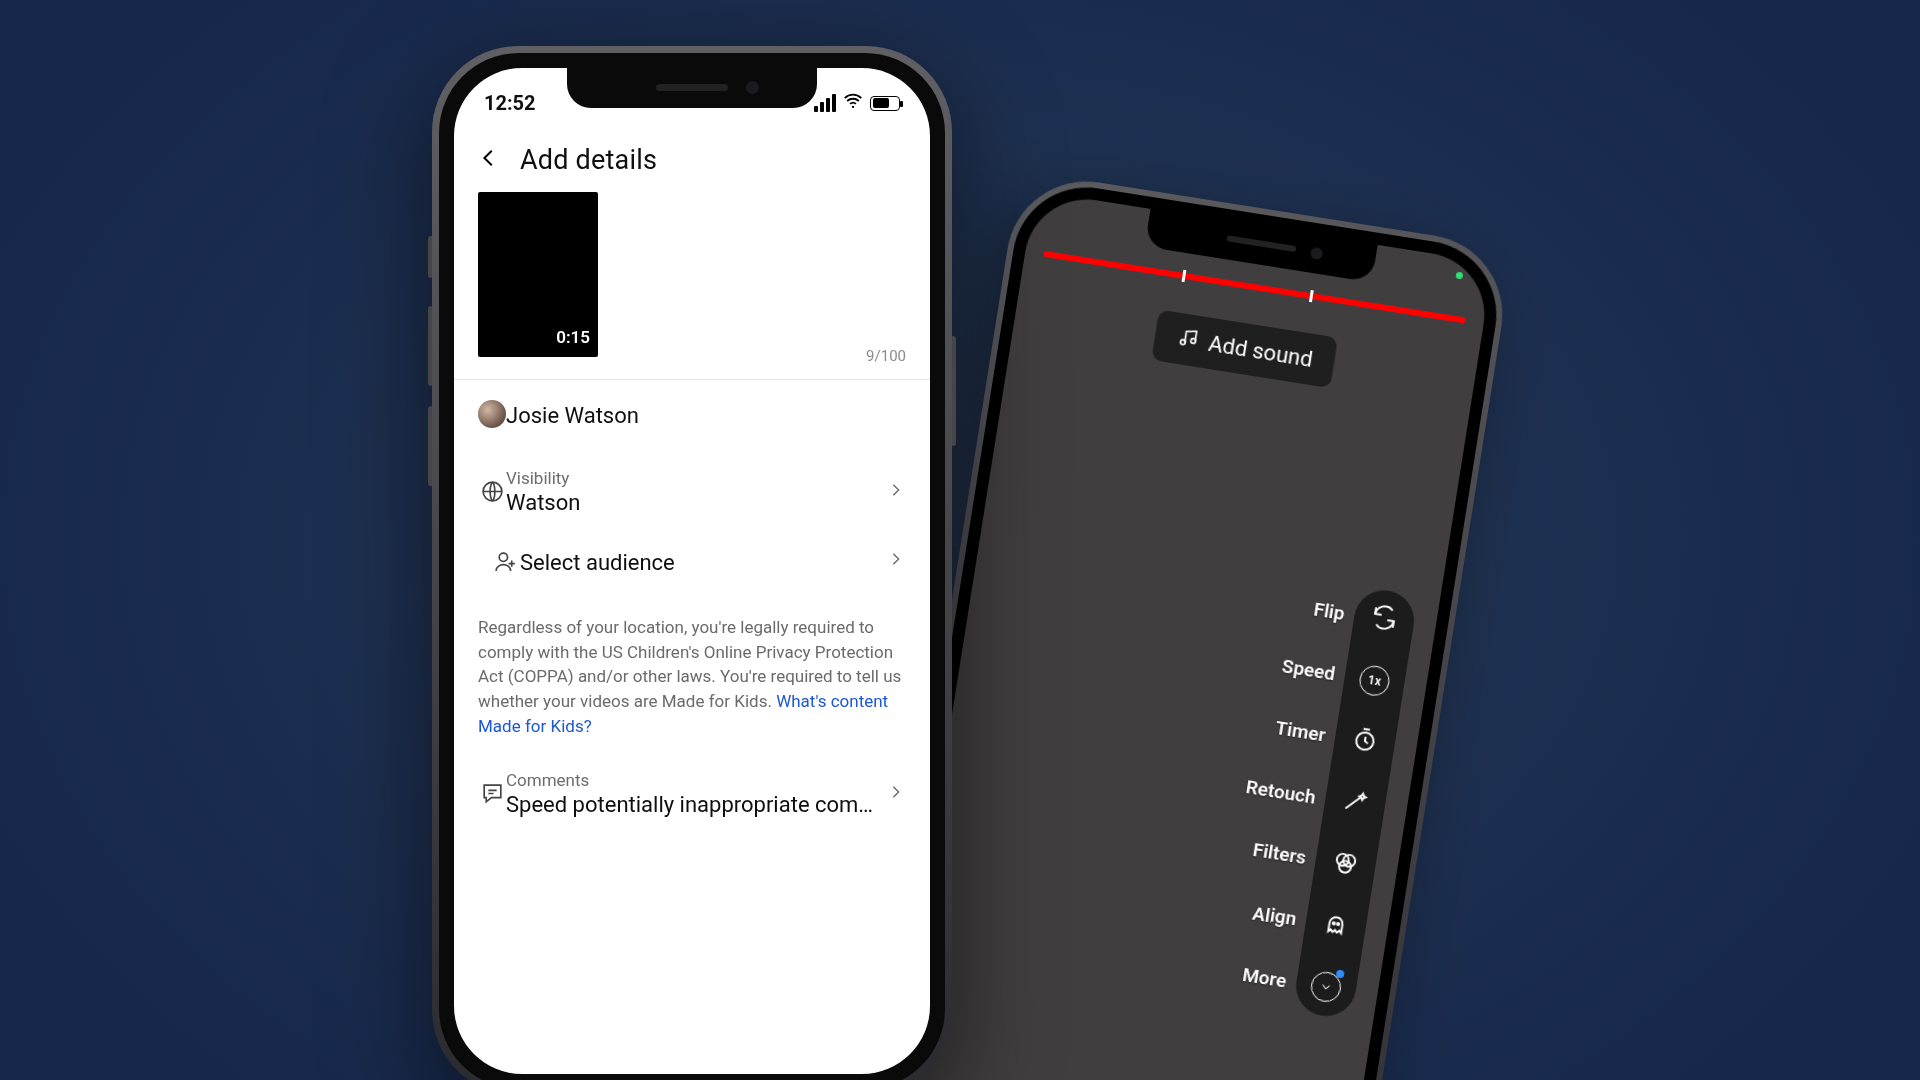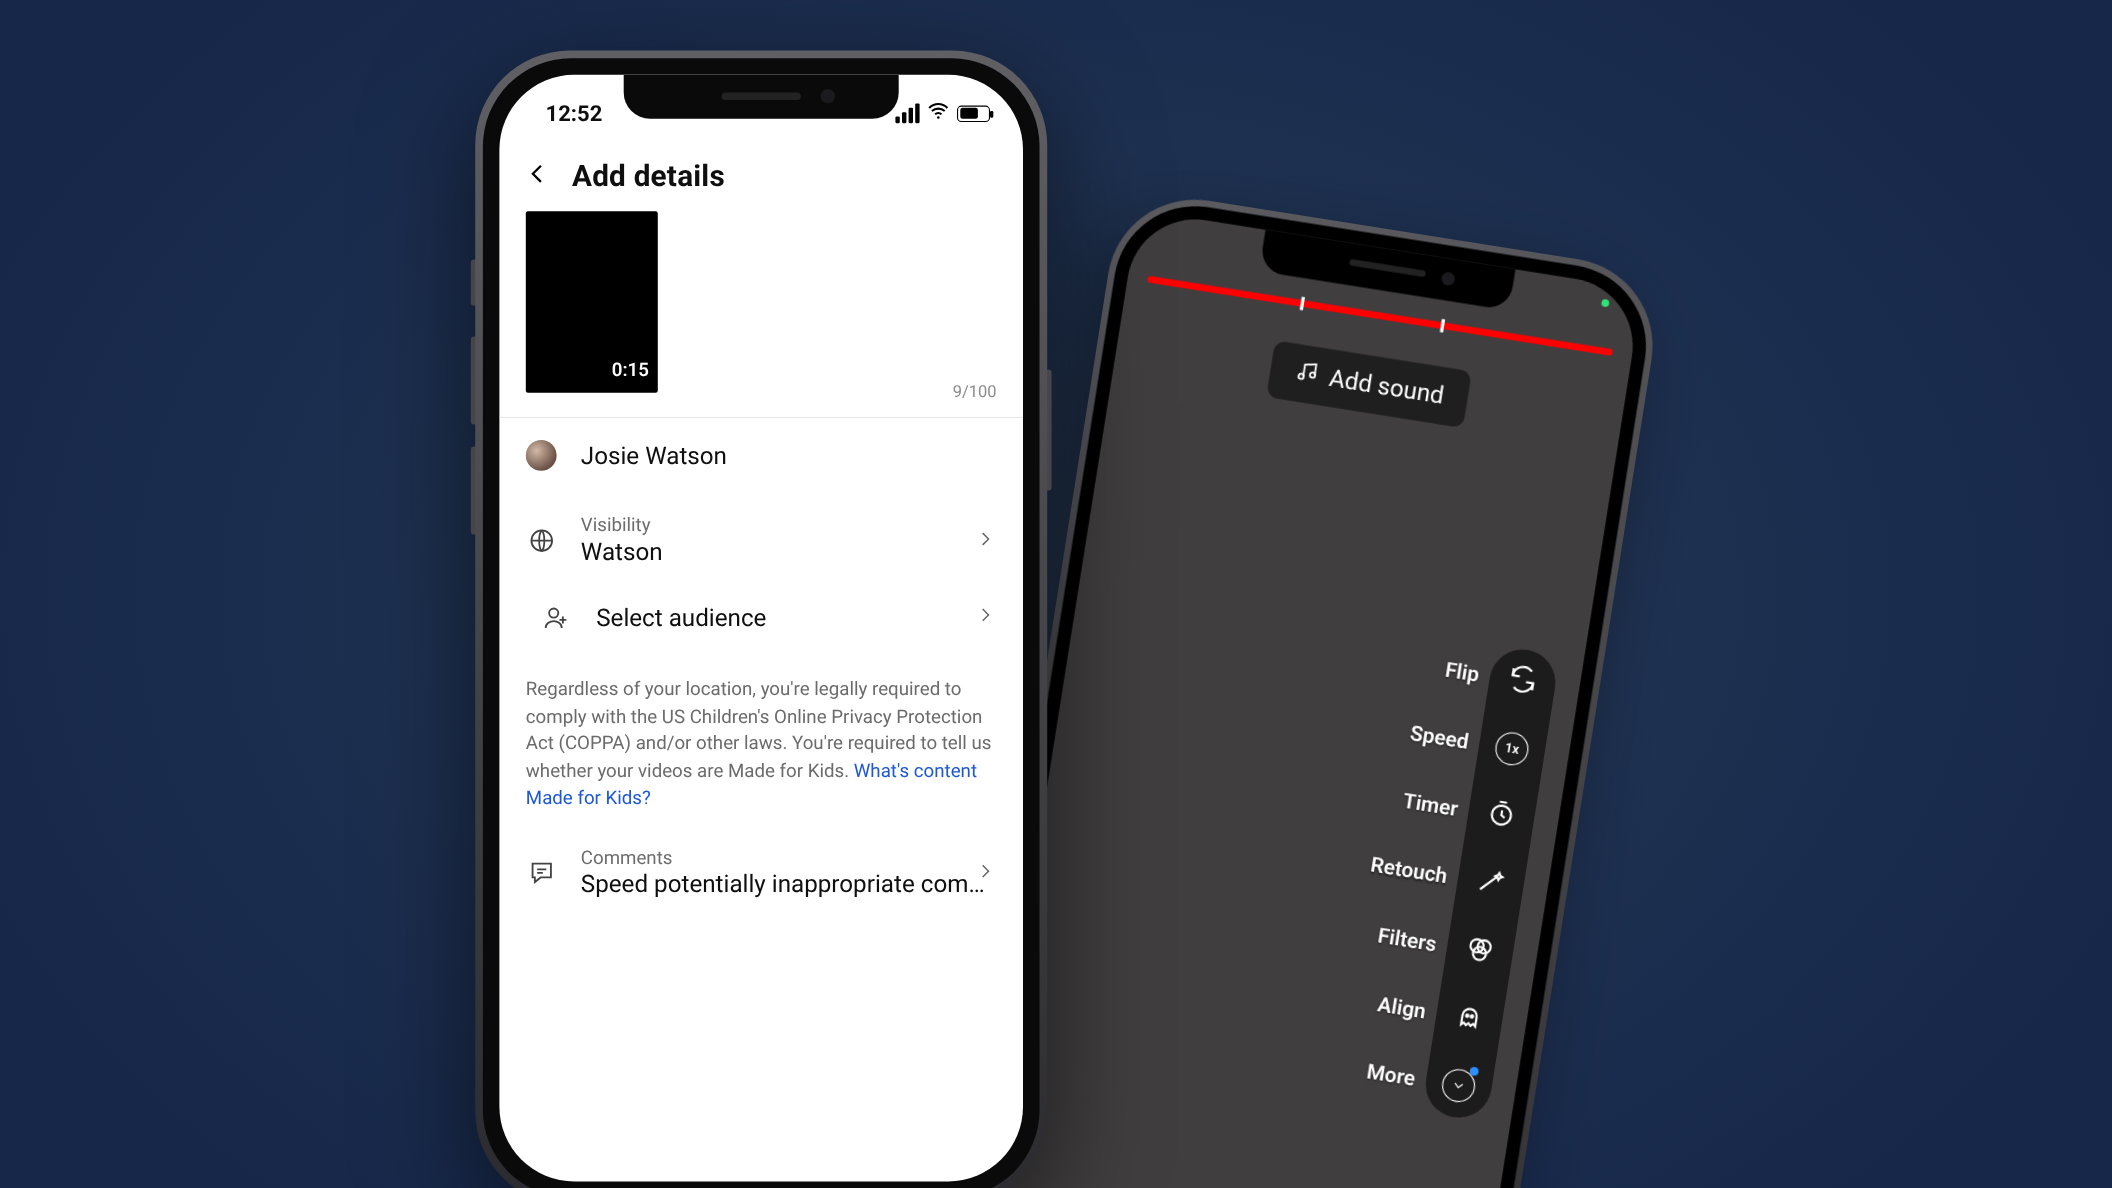--- a/index.html
+++ b/index.html
@@ -194,21 +194,21 @@
     position:absolute; left:50%; top:16px; transform:translateX(-50%);
     width:72px; height:7px; background:#222; border-radius:4px;
   }
   .phone1-notch::after {
     content:"";
     position:absolute; left:calc(50% + 54px); top:13px;
     width:13px; height:13px; background:#1b1b1f; border-radius:50%;
   }
 
   .statusbar {
-    position:absolute; top:0; left:12px; right:0;
+    position:absolute; top:0; left:0; right:0;
     height:56px;
     display:flex; align-items:center; justify-content:space-between;
     padding:0 30px; padding-top:14px;
     font-weight:700; font-size:20px; z-index:4;
   }
   .statusbar .right { display:flex; gap:7px; align-items:center; }
   .signal { display:flex; gap:2px; align-items:flex-end; }
   .signal span { width:4px; background:#000; border-radius:1px; }
   .signal span:nth-child(1){height:6px;}
   .signal span:nth-child(2){height:10px;}
@@ -221,21 +221,21 @@
   .battery::after { content:""; position:absolute; right:-4px; top:4px; width:3px; height:6px; background:#000; border-radius:1px;}
   .battery .fill { position:absolute; left:1.5px; top:1.5px; bottom:1.5px; width:60%; background:#000; border-radius:2px; }
 
   .screen-content { position:absolute; inset:0; padding-top:66px; }
 
   .navrow {
     display:flex; align-items:center; gap:20px;
     padding:10px 24px 16px;
   }
   .navback svg { width:22px; height:22px; stroke:#000; stroke-width:2.2; fill:none; }
-  .screentitle { font-size:27px; font-weight:700; letter-spacing:.2px; }
+  .screentitle { font-size:27px; font-weight:400; letter-spacing:.2px; }
 
   .detailrow {
     display:flex; gap:18px;
     padding:0 24px 22px;
     position:relative;
     border-bottom:1px solid #e6e6e6;
   }
   .thumb {
     width:120px; height:165px;
     background:#000; border-radius:2px;
@@ -247,21 +247,21 @@
   }
   .titleblock { flex:1; padding-top:6px; }
   .titleblock .label { color:#6e6e6e; font-size:18px; }
   .titleblock .val { font-size:26px; margin-top:8px; color:#0f0f0f; }
   .counter {
     position:absolute; right:24px; bottom:14px;
     color:#8b8b8b; font-size:15px;margin-left:24px;
   }
 
   .listitem {
-    display:flex; align-items:center; gap:22px;
+    display:flex; align-items:center; 
     padding:20px 24px;
     position:relative;
   }
   .listitem .icon { width:28px; height:28px; display:flex; align-items:center; justify-content:center; color:#555; }
   .listitem .icon svg { width:25px; height:25px; stroke:#444; fill:none; stroke-width:1.6; }
   .listitem .textcol { flex:1; }
   .listitem .minor { color:#6d6d6d; font-size:17px; }
   .listitem .major { font-size:22px; color:#0f0f0f; margin-top:2px; }
   .listitem .chev { position:absolute; right:26px; top:50%; transform:translateY(-50%); }
   .listitem .chev svg { width:16px; height:16px; stroke:#666; fill:none; stroke-width:2; }

